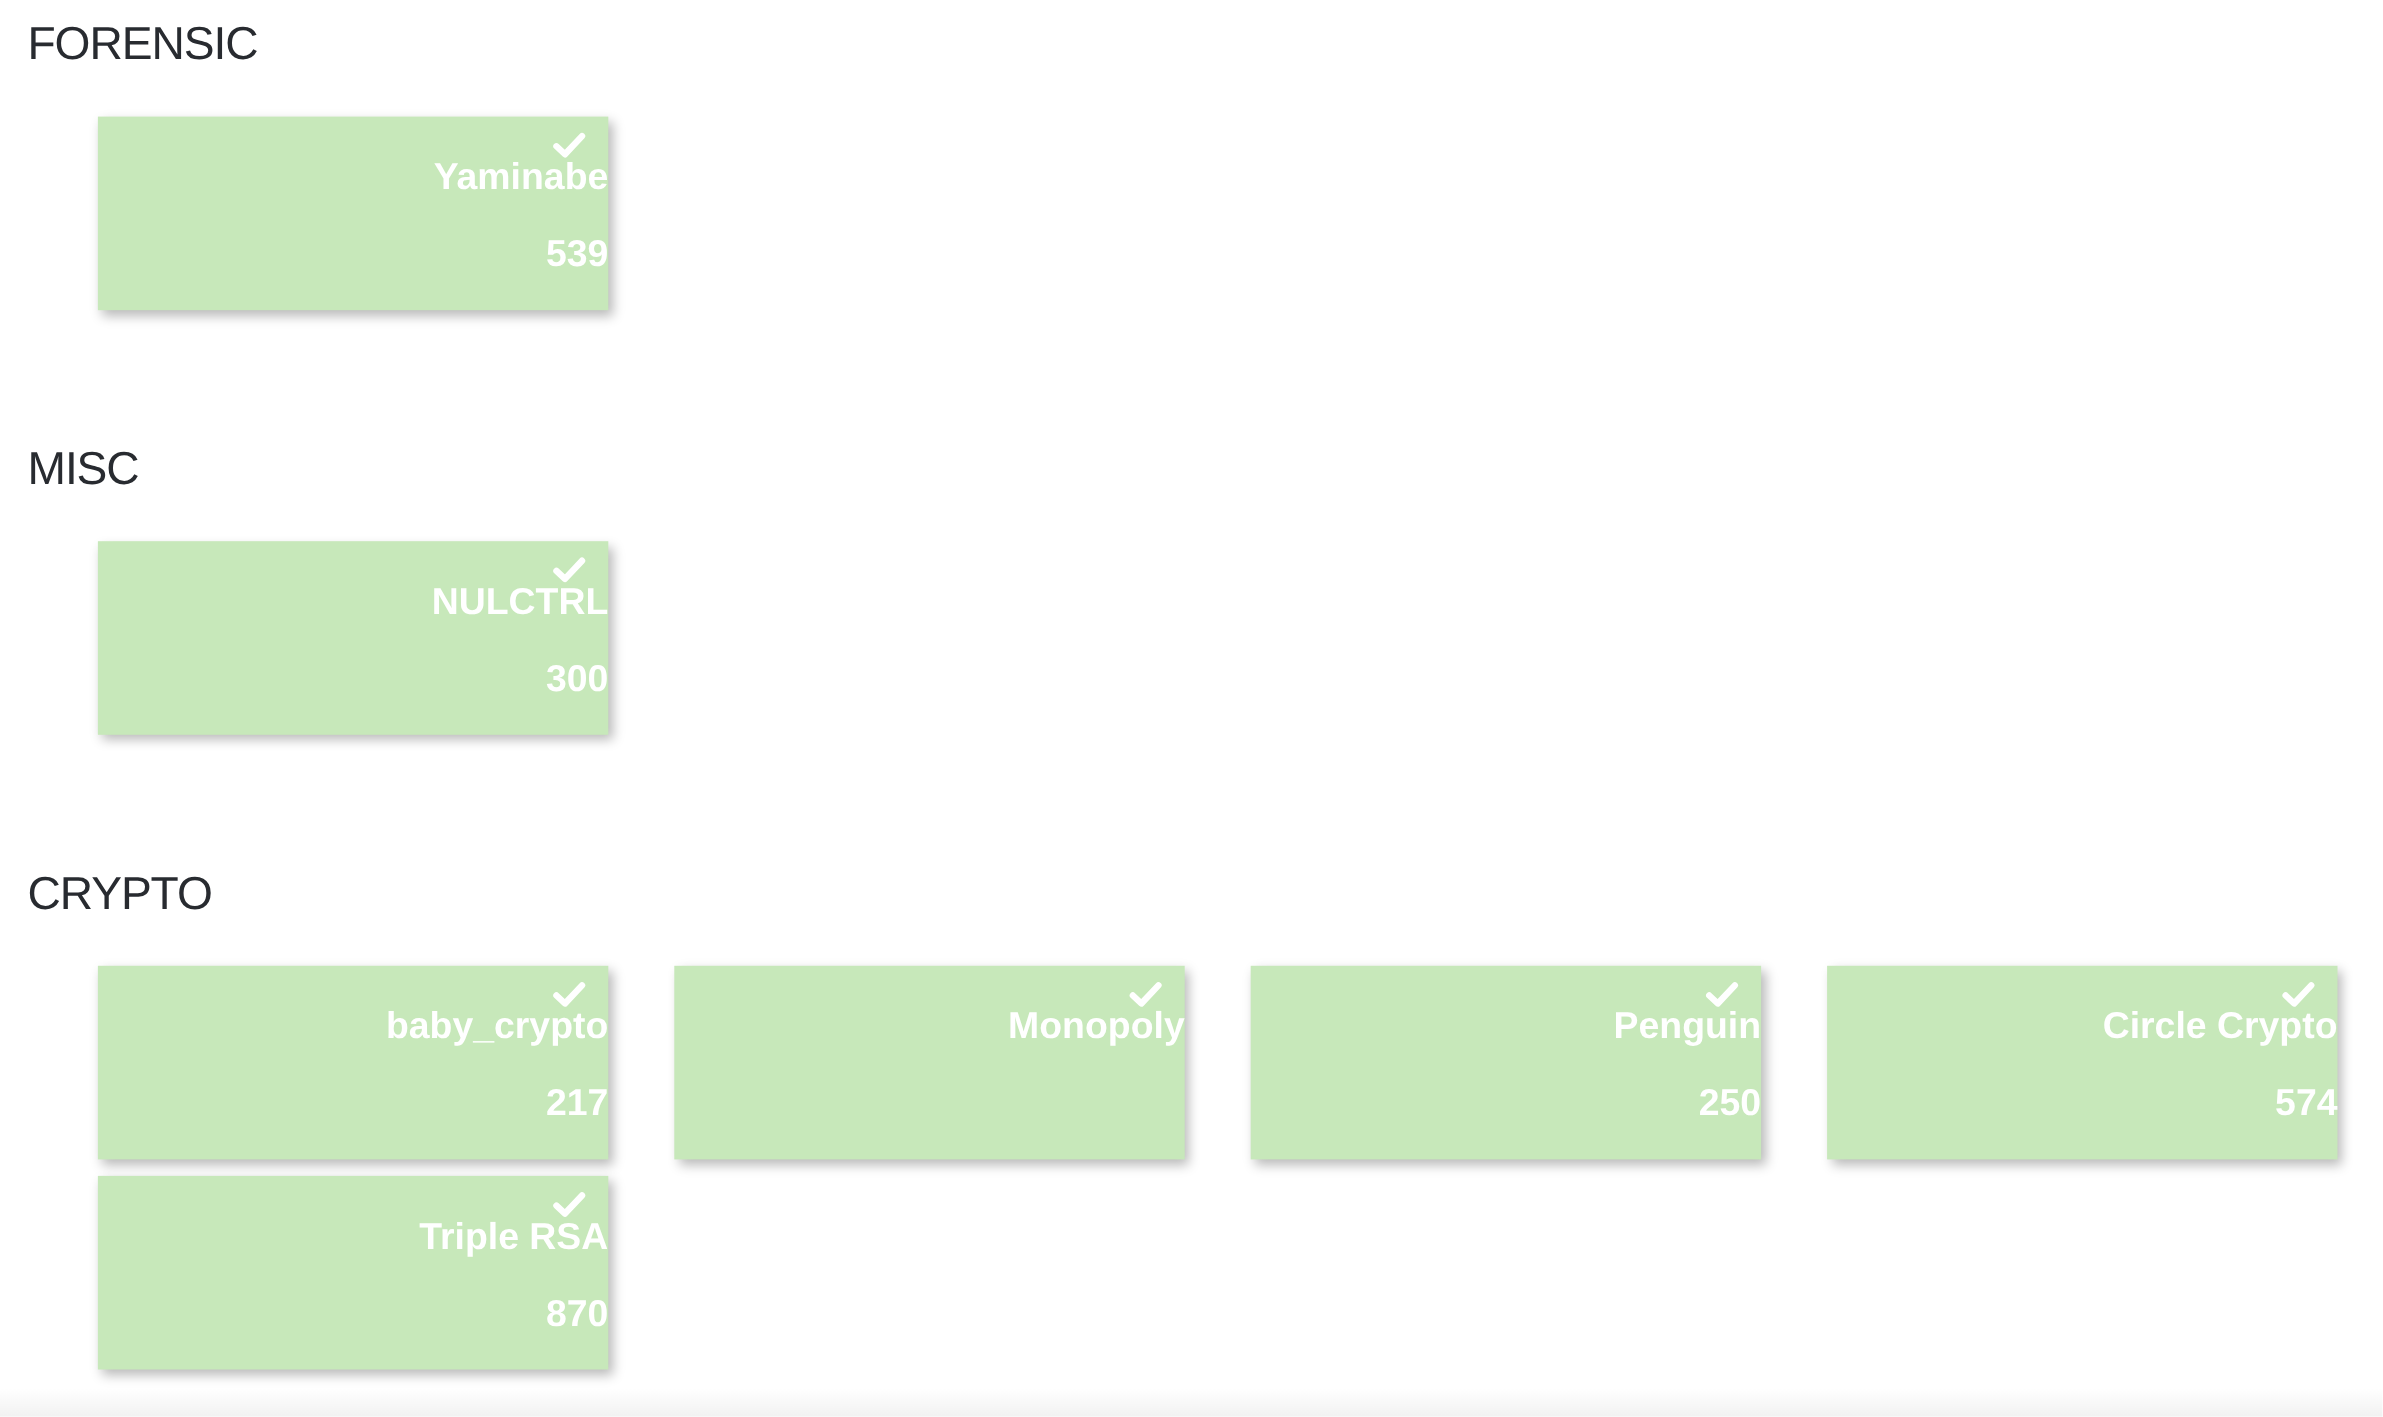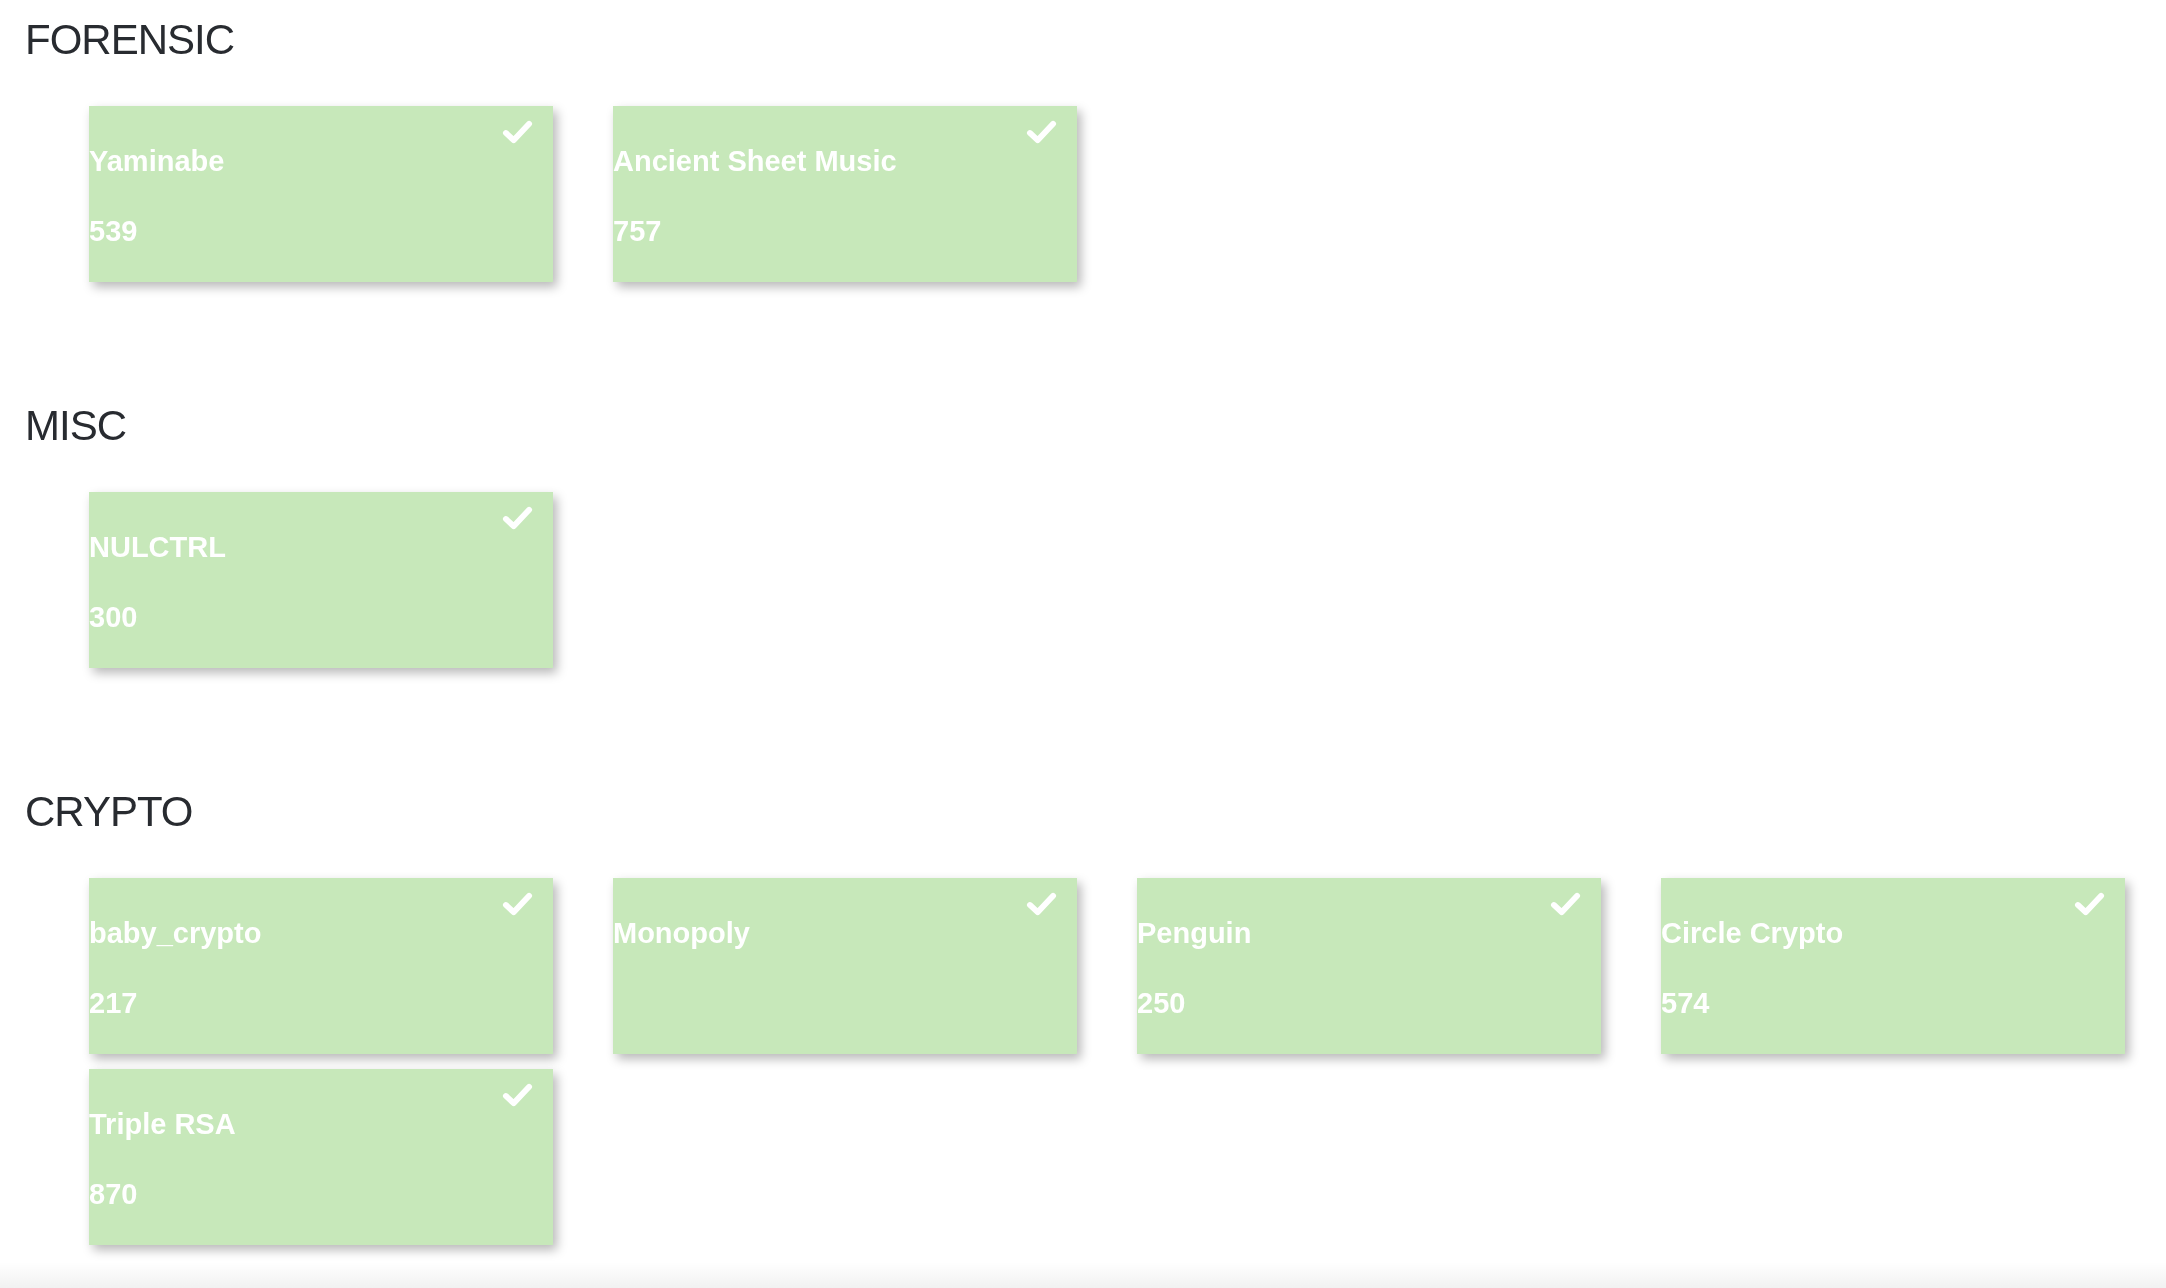--- a/index.html
+++ b/index.html
@@ -37,24 +37,24 @@
     height: 176px;
     background: var(--card-bg, #c7e8ba);
     box-shadow: 4px 5px 10px rgba(0, 0, 0, 0.28);
     cursor: pointer;
   }
   .challenge-card .card-title,
   .challenge-card .card-points {
     position: absolute;
     left: 0;
     right: 0;
-    text-align: left;
+    text-align: right;
     color: var(--card-text, #ffffff);
     font-weight: bold;
-    font-size: 29px;
+    font-size: 34px;
     line-height: 29px;
     white-space: nowrap;
   }
   .challenge-card .card-title  { top: 41px; }
   .challenge-card .card-points { top: 111px; }
   .solved-check {
     position: absolute;
     top: 13px;
     right: 20px;
     width: 31px;
@@ -81,29 +81,20 @@
   <div class="challenge-card">
     <span class="solved-check">
       <svg viewBox="0 0 32 26" aria-hidden="true">
         <path d="M4 14 L12 21.5 L28 4.5" fill="none" stroke="currentColor" stroke-width="6" stroke-linecap="round" stroke-linejoin="round"></path>
       </svg>
     </span>
     <div class="card-title">Yaminabe</div>
     <div class="card-points">539</div>
   </div>
 
-  <div class="challenge-card">
-    <span class="solved-check">
-      <svg viewBox="0 0 32 26" aria-hidden="true">
-        <path d="M4 14 L12 21.5 L28 4.5" fill="none" stroke="currentColor" stroke-width="6" stroke-linecap="round" stroke-linejoin="round"></path>
-      </svg>
-    </span>
-    <div class="card-title">Ancient Sheet Music</div>
-    <div class="card-points">757</div>
-  </div>
 </div>
   </section>
 
   <section class="category-section">
     <h1 class="category-heading">MISC</h1>
     <div class="cards">
   <div class="challenge-card">
     <span class="solved-check">
       <svg viewBox="0 0 32 26" aria-hidden="true">
         <path d="M4 14 L12 21.5 L28 4.5" fill="none" stroke="currentColor" stroke-width="6" stroke-linecap="round" stroke-linejoin="round"></path>

